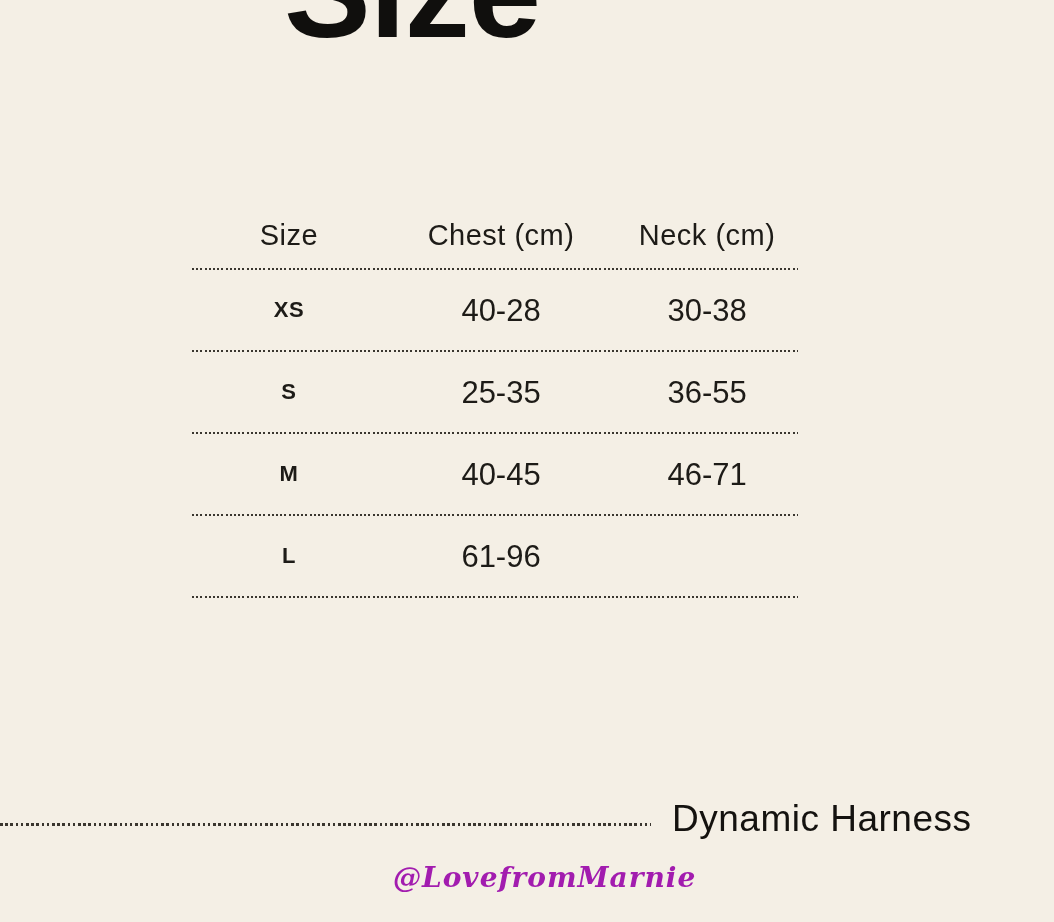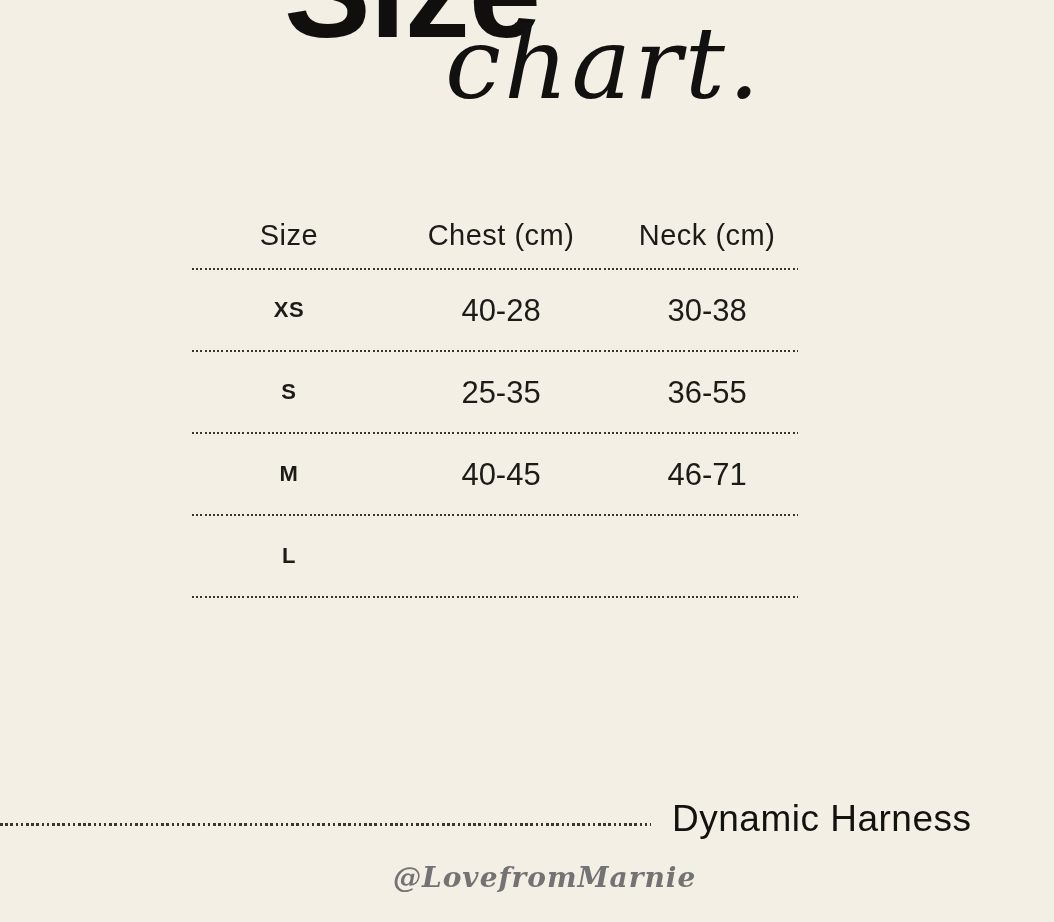--- a/index.html
+++ b/index.html
@@ -77,31 +77,30 @@
   }
   .credit {
     position: absolute;
     left: 393px; top: 861px;
     font-family: "DejaVu Serif", "Liberation Serif", serif;
     font-style: italic;
     font-weight: bold;
     font-size: 28px;
     letter-spacing: 1px;
     line-height: 1.2;
-    color: #737373;
+    color: #a21caf;
     white-space: nowrap;
   }
 </style>
 </head>
 <body>
 
 <div class="canvas">
 
   <div class="title-size">Size</div>
-  <div class="title-script">chart.</div>
 
   <div class="size-table">
 
     <div class="trow thead-row">
       <div class="cell">Size</div>
       <div class="cell">Chest (cm)</div>
       <div class="cell">Neck (cm)</div>
     </div>
     <div class="divider"></div>
 
@@ -121,20 +120,21 @@
 
     <div class="trow tbody-row">
       <div class="cell size-cell">M</div>
       <div class="cell">40-45</div>
       <div class="cell">46-71</div>
     </div>
     <div class="divider"></div>
 
     <div class="trow tbody-row">
       <div class="cell size-cell">L</div>
+      <div class="cell">61-96</div>
     </div>
     <div class="divider"></div>
 
   </div>
 
   <div class="footer-line"></div>
   <div class="product-name">Dynamic Harness</div>
   <div class="credit">@LovefromMarnie</div>
 
 </div>

